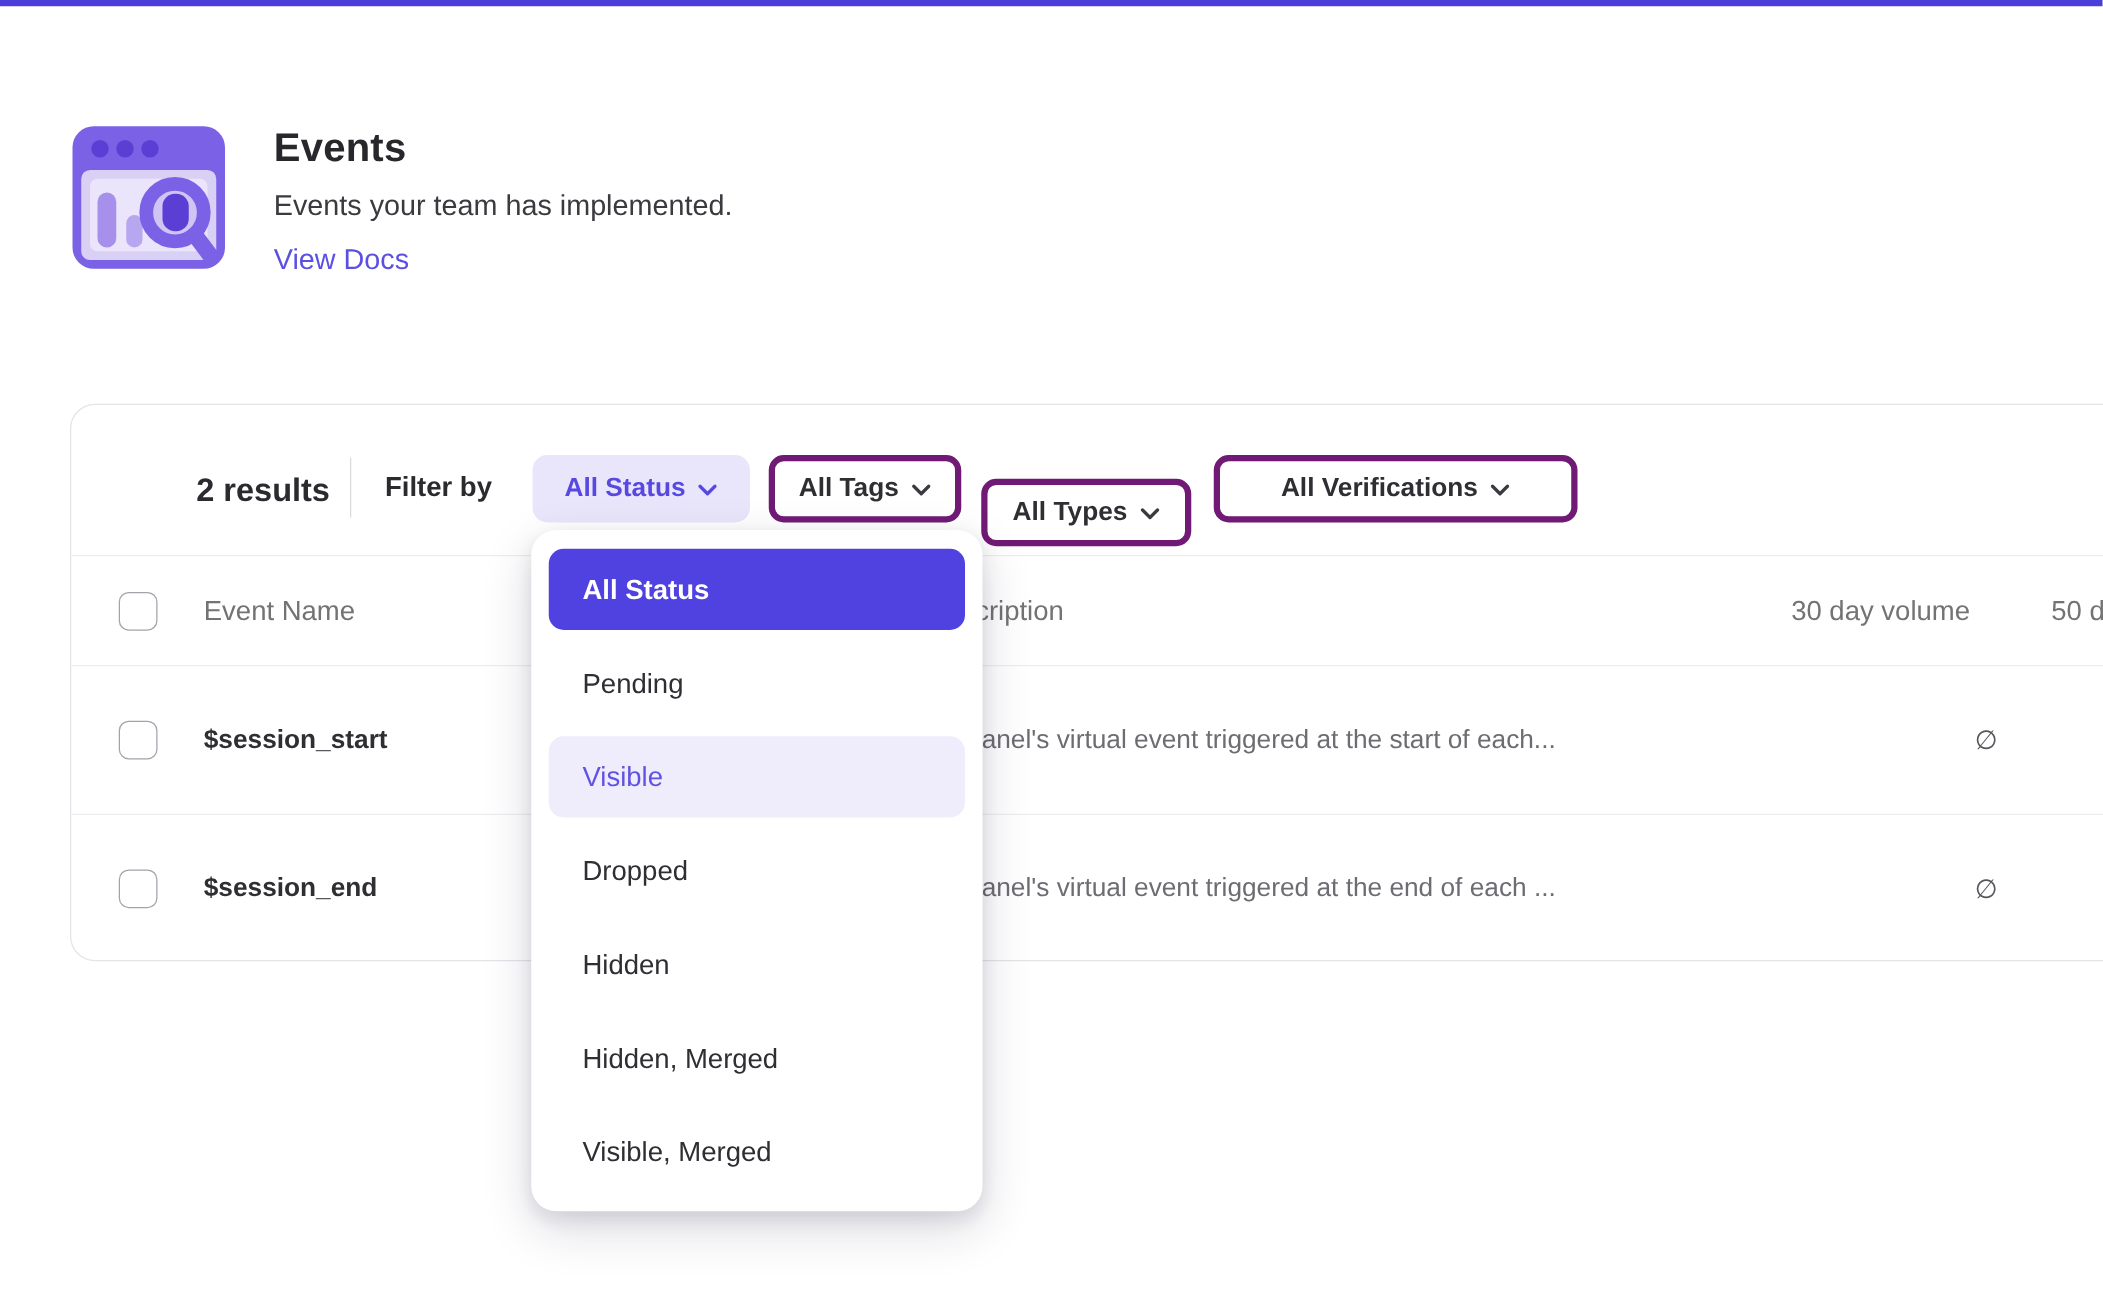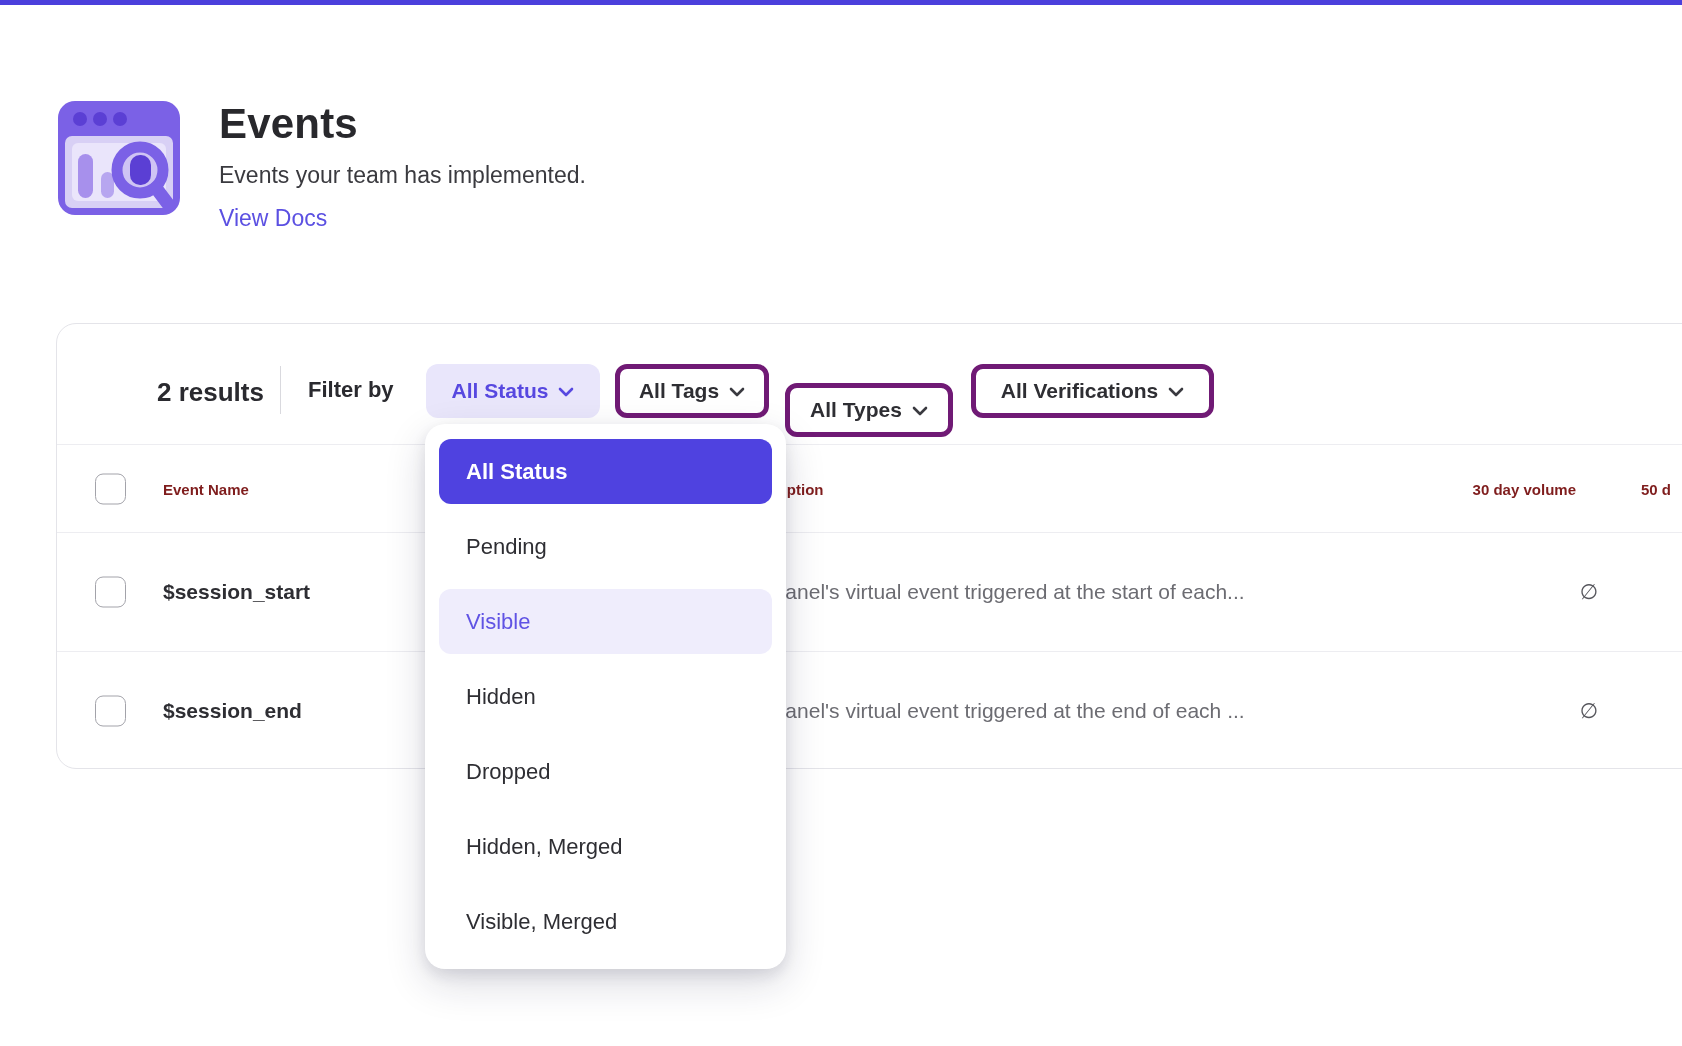--- a/index.html
+++ b/index.html
@@ -5,57 +5,57 @@
   * { margin:0; padding:0; box-sizing:border-box; }
   html,body { width:1682px; height:1046px; overflow:hidden; background:#ffffff;
               font-family:"Liberation Sans", sans-serif; }
 
   .top-accent-bar { position:absolute; left:0; top:0; width:1682px; height:5px; background:#4b3fdc; }
 
   
   .page-header { position:absolute; left:55px; top:94px; }
   .app-icon { position:absolute; left:0; top:0; width:128px; height:128px; }
   .header-text { position:absolute; left:164px; top:6px; width:900px; }
-  .page-title { font-size:42px; font-weight:700; color:#28282c; letter-spacing:0.2px; }
+  .page-title { font-size:32px; font-weight:700; color:#28282c; letter-spacing:0.2px; }
   .page-subtitle { margin-top:14px; font-size:23px; color:#3a3a3f; }
   .docs-link { margin-top:16px; font-size:23px; font-weight:500; color:#5b50e2; cursor:pointer; width:fit-content; }
 
   
   .card { position:absolute; left:56px; top:323px; width:1720px; height:446px;
           background:#fff; border:1px solid #e4e4e9; border-radius:20px; }
 
   
   .results-count { position:absolute; left:100px; top:53px; font-size:26px; font-weight:600; color:#2a2a2f; }
   .filter-divider { position:absolute; left:223px; top:42px; width:1px; height:48px; background:#d9d9de; }
   .filter-by-label { position:absolute; left:251px; top:53px; font-size:22px; font-weight:600; color:#2a2a2f; }
 
   .pill { position:absolute; top:40px; height:54px; border-radius:12px; display:flex; align-items:center;
           justify-content:center; gap:10px; font-size:21px; font-weight:600; cursor:pointer;
           background:#ffffff; border:5px solid #701a75; color:#2e2e33; }
   .pill .chev { display:flex; align-items:center; margin-top:2px; }
   .pill-status { left:369px; width:174px; background:#e9e6fb; border:none; color:#5748e0; }
   .pill-tags   { left:558px; width:154px; }
   .pill-types  { left:728px; width:168px;margin-top:19px; }
-  .pill-verif  { left:914px; width:243px; }
+  .pill-verif  { left:914px; width:291px; }
 
   
   .thead-row { position:absolute; left:0; top:120px; width:100%; height:88px; border-top:1px solid #ededf1; }
   .trow1 { position:absolute; left:0; top:208px; width:100%; height:119px; border-top:1px solid #ededf1; }
   .trow2 { position:absolute; left:0; top:327px; width:100%; height:119px; border-top:1px solid #ededf1; }
 
   .cell { position:absolute; top:50%; transform:translateY(-50%); white-space:nowrap; }
   .checkbox { left:38px; width:31px; height:31px; border:1.5px solid #a3a3aa; border-radius:8px;
               background:#fff; cursor:pointer; }
   .col-name { left:106px; }
   .col-desc { left:684px; }
   .col-volume-h { left:1219px; width:300px; text-align:right; }
   .col-volume-v { left:1420px; width:224px; text-align:center; }
   .col-queries-h { left:1584px; }
 
-  .th { font-size:15px; font-weight:700; color:#7f1d1d; }
+  .th { font-size:22px; font-weight:400; color:#737373; }
   .event-name { font-size:21px; font-weight:600; color:#2e2e33; }
   .event-desc { font-size:21px; color:#6c6c72; }
   .volume-val { font-size:21px; color:#56565c; font-family:"DejaVu Sans", sans-serif; }
 
   
   .dropdown { position:absolute; left:425px; top:424px; width:361px; padding:15px 14px;
               background:#ffffff; border-radius:20px; z-index:50;
               box-shadow:0 6px 14px rgba(25,25,60,0.10), 0 14px 40px rgba(25,25,60,0.16); }
   .dd-item { height:65px; border-radius:12px; display:flex; align-items:center; padding-left:27px;
              font-size:22px; font-weight:500; color:#2e2e33; cursor:pointer; margin-bottom:10px; }
@@ -148,17 +148,17 @@
     <div class="cell col-name event-name">$session_end</div>
     <div class="cell col-desc event-desc">Mixpanel's virtual event triggered at the end of each ...</div>
     <div class="cell col-volume-v volume-val">∅</div>
   </div>
 </div>
 
 <div class="dropdown">
   <div class="dd-item selected">All Status</div>
   <div class="dd-item">Pending</div>
   <div class="dd-item highlighted">Visible</div>
+  <div class="dd-item">Dropped</div>
   <div class="dd-item">Hidden</div>
-  <div class="dd-item">Dropped</div>
   <div class="dd-item">Hidden, Merged</div>
   <div class="dd-item">Visible, Merged</div>
 </div>
 
 </body></html>

